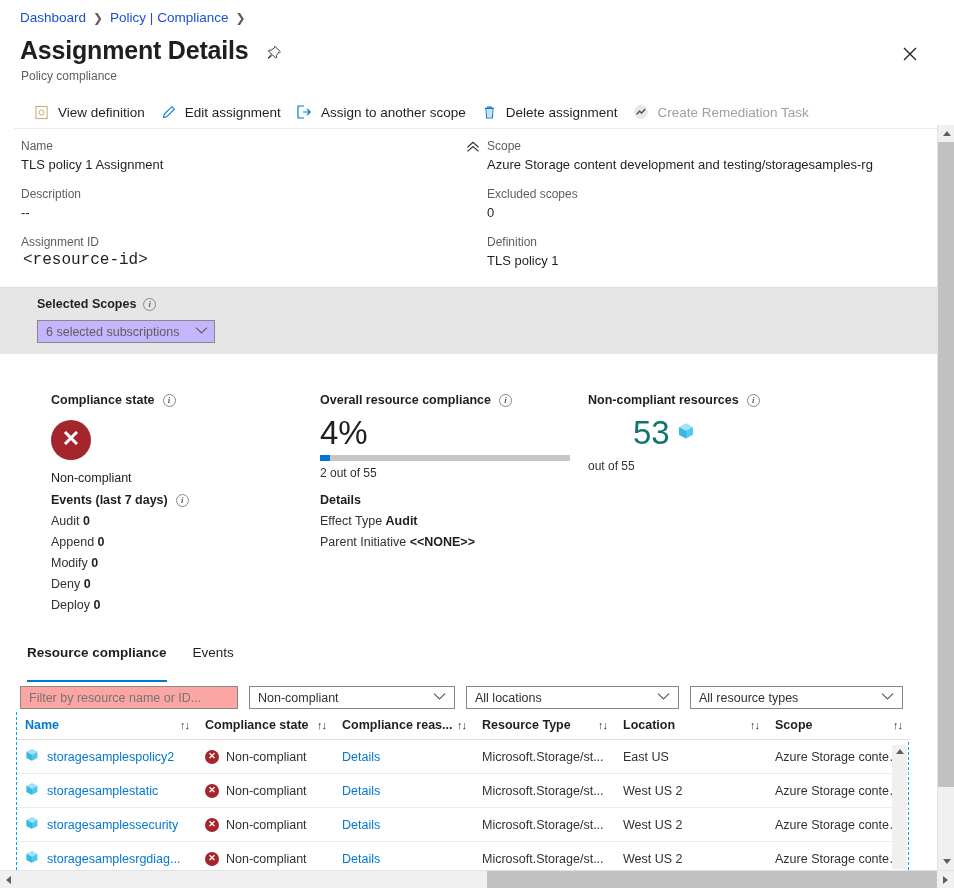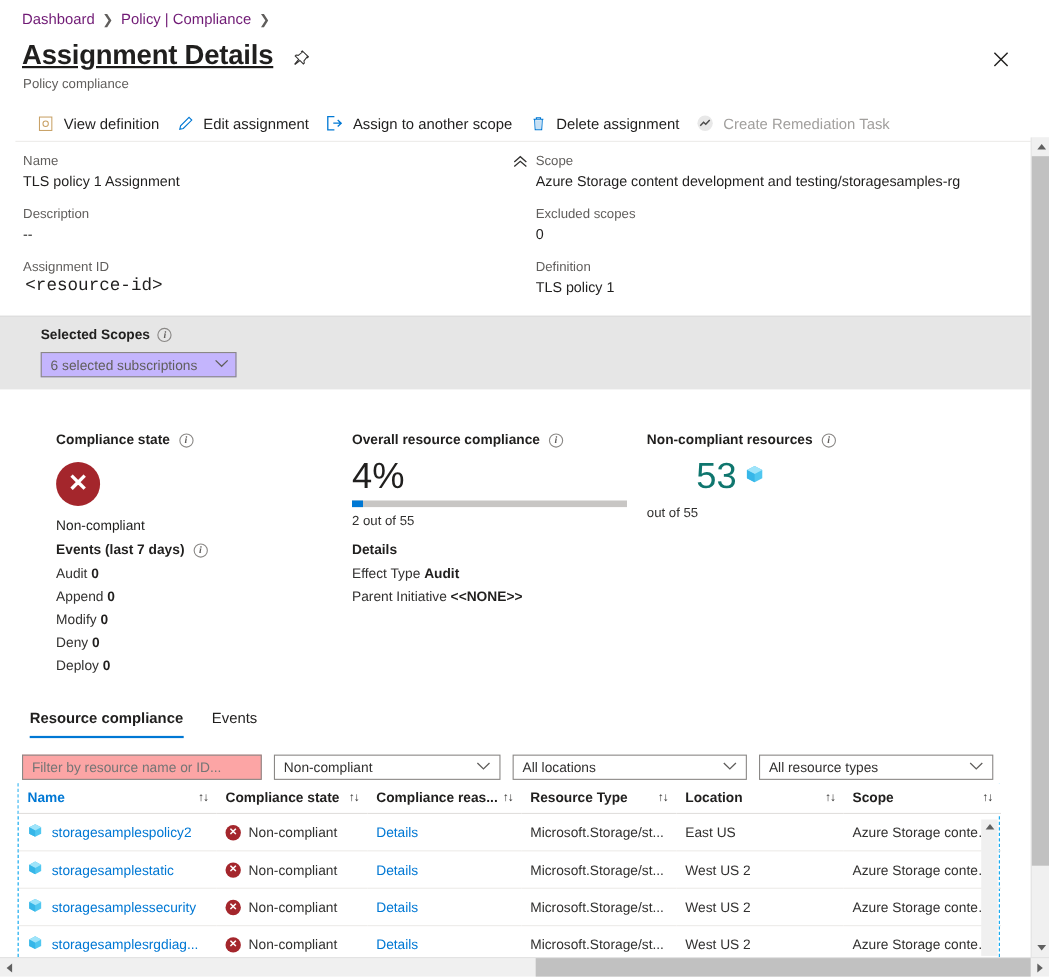--- a/index.html
+++ b/index.html
@@ -43,25 +43,25 @@
   .hscroll-right { right: 0; }
   .hscroll-thumb {
     position: absolute; top: 0; left: 487px; width: 450px; height: 17px; background: #c1c1c1;
   }
 
   
   .breadcrumb {
     position: absolute; left: 20px; top: 10px;
     font-size: 13.5px; display: flex; align-items: center; gap: 7px;
   }
-  .bc-link { color: #701a75; cursor: pointer; }
+  .bc-link { color: #1d4ed8; cursor: pointer; }
   .bc-sep { color: #605e5c; font-size: 12px; }
 
   
-  .title-row { position: absolute; left: 20px; top: 36px; display: flex; align-items: center; gap: 16px; text-decoration: underline; }
+  .title-row { position: absolute; left: 20px; top: 36px; display: flex; align-items: center; gap: 16px; }
   .page-title { font-size: 25px; font-weight: 600; color: #201f1e; letter-spacing: -0.2px; }
   .pin-icon { color: #323130; display: flex; align-items: center; padding-top: 5px; cursor: pointer; }
   .subtitle { position: absolute; left: 21px; top: 69px; font-size: 12px; color: #605e5c; }
   .close-btn {
     position: absolute; right: 28px; top: 38px; width: 32px; height: 32px;
     display: flex; align-items: center; justify-content: center; cursor: pointer;
     color: #201f1e; font-size: 16px;
   }
 
   
@@ -143,21 +143,21 @@
   .dt-row b { color: #201f1e; font-weight: 700; }
 
   .tile-noncompliant { position: absolute; left: 588px; top: 18px; width: 300px; }
   .big-num-row { display: flex; align-items: center; gap: 7px; margin-top: 6px; }
   .big-num { font-size: 33px; font-weight: 300; color: #0f766e; line-height: 40px; margin-left: 45px; }
   .nc-caption { font-size: 12px; color: #323130; margin-top: 6px; }
 
   
   .tabs { position: absolute; left: 27px; top: 645px; display: flex; gap: 26px; }
   .tab {
-    font-size: 13.5px; color: #201f1e; padding-bottom: 9px; cursor: pointer; font-weight: 400;
+    font-size: 13.5px; color: #201f1e; padding-bottom: 20px; cursor: pointer; font-weight: 400;
   }
   .tab.active { font-weight: 600; border-bottom: 2px solid #0078d4; }
 
   
   .filters { position: absolute; left: 20px; top: 686px; display: flex; gap: 11px; }
   .filter-input {
     width: 218px; height: 23px; border: 1px solid #8a8886; background: #fca5a5;
     font-size: 12.5px; color: #605e5c; padding: 0 8px; font-family: "Liberation Sans", sans-serif;
   }
   .filter-select {

